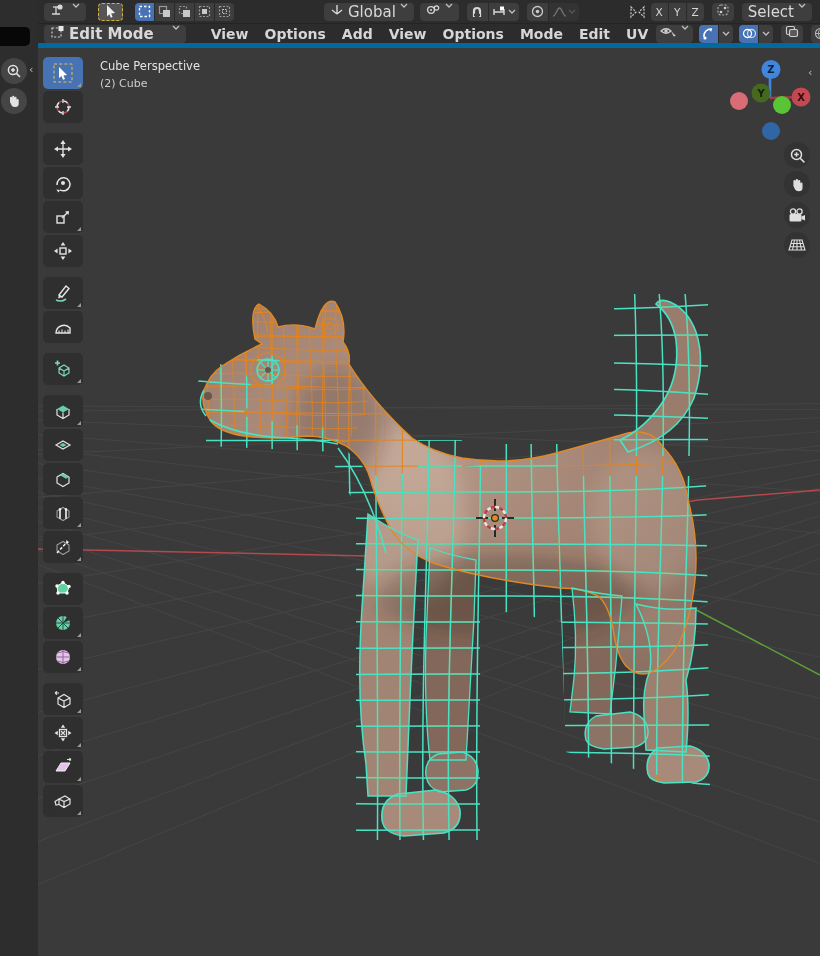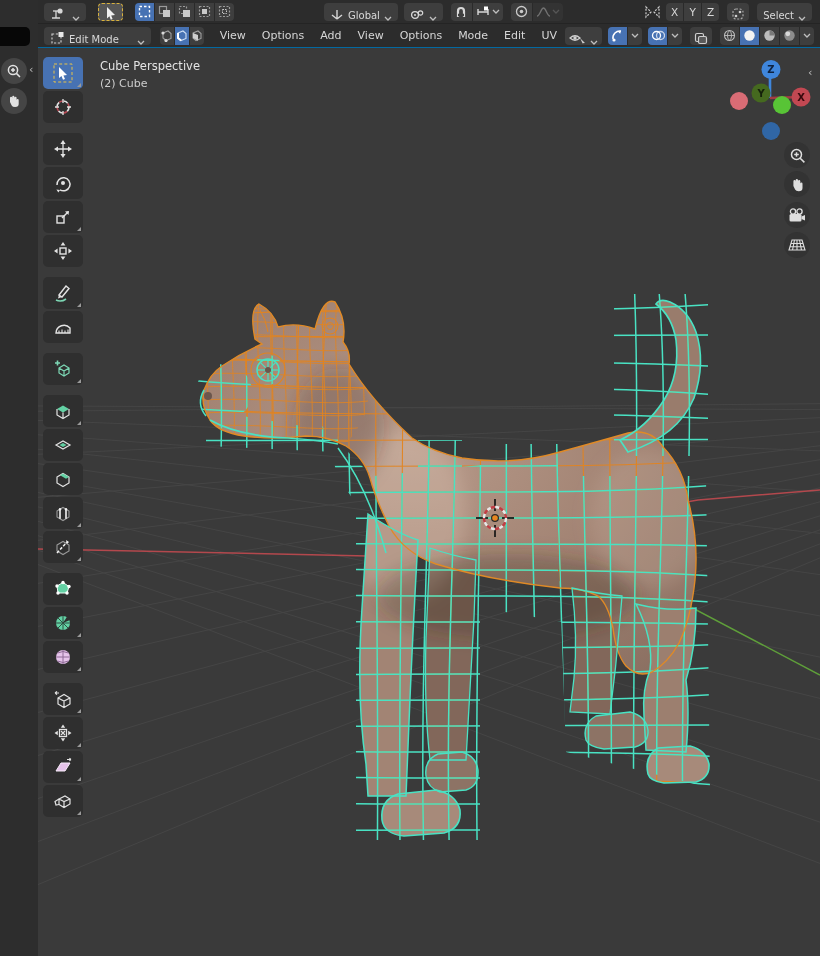--- a/index.html
+++ b/index.html
@@ -7,27 +7,27 @@
   .abs{position:absolute;}
   
   #leftstrip{left:0;top:0;width:38px;height:956px;background:#2d2d2d;border-right:2px solid #191919;}
   .roundbtn{position:absolute;width:26px;height:26px;border-radius:50%;background:#454545;
     display:flex;align-items:center;justify-content:center;}
   .blackbox{position:absolute;left:-6px;top:27px;width:36px;height:19px;background:#070707;border-radius:5px;}
   .chevleft{position:absolute;color:#b9b9b9;font-size:11px;line-height:11px;}
   
   .hrow{left:38px;width:782px;height:24px;background:#2c2c2c;display:flex;align-items:center;box-sizing:border-box;}
   #row1{top:0;border-bottom:1px solid #242424;}
-  #row2{top:24;top:24px;border-bottom:1px solid #0369a1;}
-  .hbtn{height:18px;background:#3e3e3e;border-radius:4px;display:flex;align-items:flex-end;
-    padding:0 6px;gap:4px;color:#d8d8d8;font-size:10px;white-space:nowrap;}
+  #row2{top:24;top:24px;border-bottom:5px solid #0369a1;font-weight:bold;}
+  .hbtn{height:18px;background:#3e3e3e;border-radius:4px;display:flex;align-items:flex-start;
+    padding:0 6px;gap:4px;color:#d8d8d8;font-size:15px;white-space:nowrap;}
   .seg{display:flex;height:18px;border-radius:4px;overflow:hidden;gap:1px;background:#2a2a2a;}
   .seg .sbtn{width:19px;height:18px;background:#3e3e3e;display:flex;align-items:center;justify-content:center;}
   .seg .sbtn.on{background:#4772b3;}
-  .menu{color:#d6d6d6;font-size:11px;padding:0 8px;height:18px;display:flex;align-items:center;border-radius:4px;}
+  .menu{color:#d6d6d6;font-size:14px;padding:0 8px;height:18px;display:flex;align-items:center;border-radius:4px;}
   .dim{opacity:.45;}
   .xyz{width:17px;height:18px;display:flex;align-items:center;justify-content:center;
     background:#3e3e3e;color:#d8d8d8;font-size:10.5px;}
   
   #viewport{left:38px;top:48px;width:782px;height:908px;background:#3a3a3a;}
   #vpsvg{position:absolute;left:0;top:0;}
   .vptext1{left:62px;top:11px;font-size:11.5px;color:#e3e3e3;}
   .vptext2{left:62px;top:29px;font-size:11px;color:#cdcdcd;}
   
   #toolbar{left:5px;top:8px;width:46px;display:flex;flex-direction:column;}

